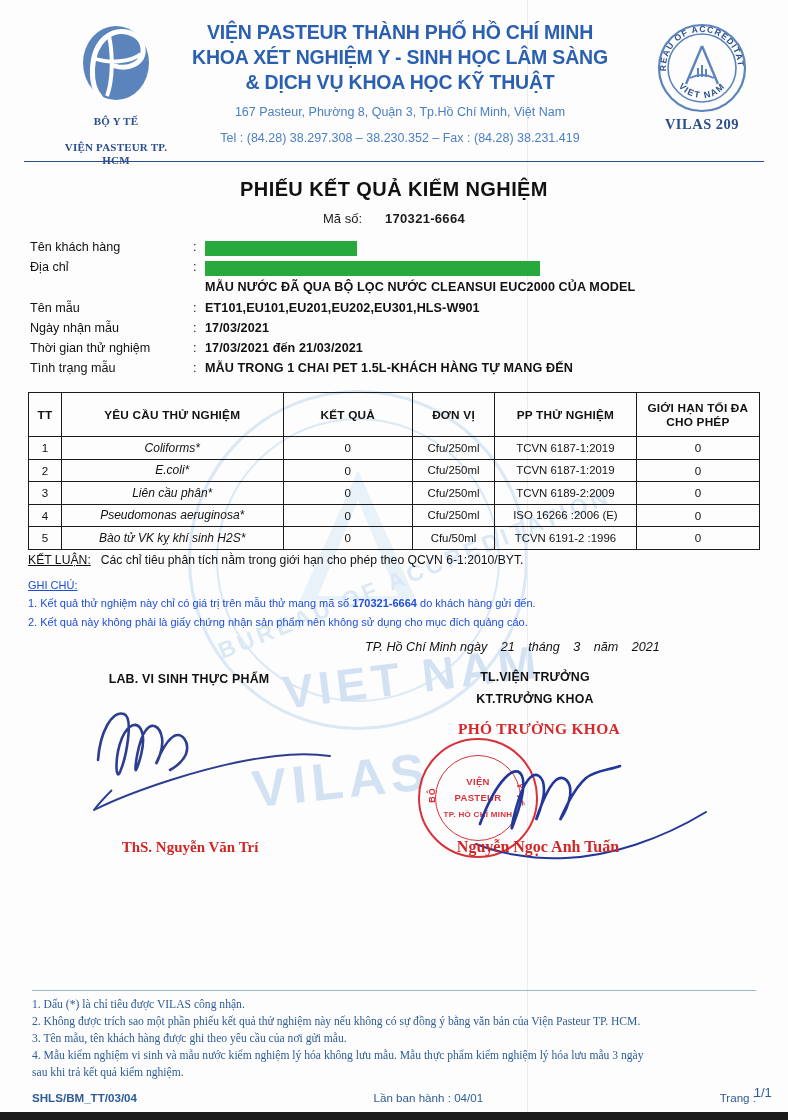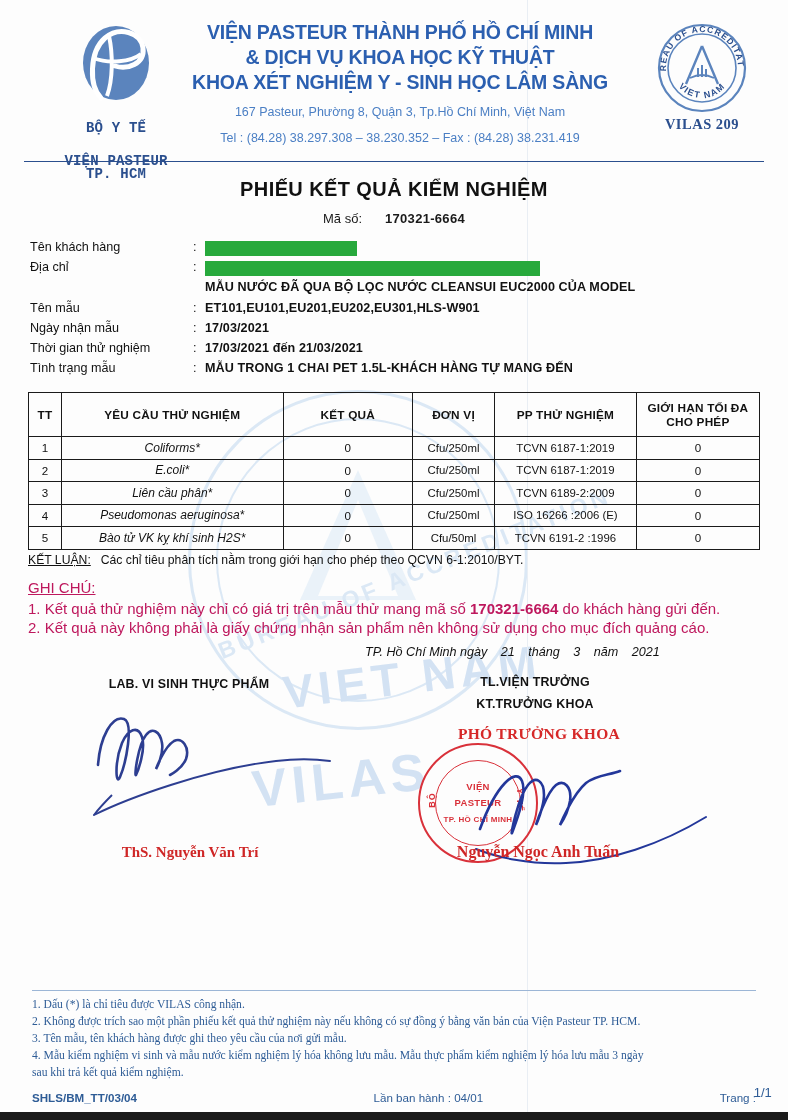--- a/index.html
+++ b/index.html
@@ -106,25 +106,25 @@
     width: 112px;
     text-align: center;
   }
   .pasteur-mark {
     width: 74px; height: 78px;
     margin: 0 auto;
     position: relative;
   }
   .pasteur-mark svg { display: block; }
   .logo-left .cap {
-    margin-top: 20px;
-    font-family: Liberation Mono, monospace;
+    margin-top: 13px;
+    font-family: Liberation Serif, serif;
     font-weight: 700;
     color: #2b4f8e;
-    font-size: 14px;
+    font-size: 11px;
     line-height: 13px;
     letter-spacing: .2px;
   }
 
   .head-center {
     position: absolute;
     left: 142px;
     right: 130px;
     top: 8px;
     text-align: center;
@@ -244,22 +244,22 @@
   .concl {
     margin: 3px 28px 0 28px;
     font-size: 12.2px;
     color: #111;
     display: flex;
     gap: 10px;
   }
   .concl .lbl { font-weight: 400; text-decoration: underline; white-space: nowrap; }
   .notes {
     margin: 12px 28px 0 28px;
-    font-size: 15px;
-    color: #be185d;
+    font-size: 11px;
+    color: #1d4ed8;
   }
   .notes .nh { text-decoration: underline; margin-bottom: 3px; }
   .notes p { line-height: 19px; }
   .notes b { font-weight: 700; }
 
   
   .sig-area { position: relative; margin-top: 8px; height: 250px; }
   .sig-date {
     position: absolute;
     left: 360px; top: 0;
@@ -453,22 +453,22 @@
             <path d="M14 34 C30 40 52 38 62 30" stroke="#ffffff" stroke-width="4" fill="none"></path>
             <path d="M30 12 C34 30 34 56 28 72" stroke="#ffffff" stroke-width="4" fill="none"></path>
           </svg>
         </div>
         <div class="cap">BỘ Y TẾ</div>
         <div class="cap">VIỆN PASTEUR TP. HCM</div>
       </div>
 
       <div class="head-center">
         <h1>VIỆN PASTEUR THÀNH PHỐ HỒ CHÍ MINH</h1>
+        <h1>KHOA XÉT NGHIỆM Y - SINH HỌC LÂM SÀNG</h1>
         <h1>&amp; DỊCH VỤ KHOA HỌC KỸ THUẬT</h1>
-        <h1>KHOA XÉT NGHIỆM Y - SINH HỌC LÂM SÀNG</h1>
         <div class="head-addr">167 Pasteur, Phường 8, Quận 3, Tp.Hồ Chí Minh, Việt Nam</div>
         <div class="head-addr">Tel : (84.28) 38.297.308  –  38.230.352  –  Fax : (84.28) 38.231.419</div>
       </div>
 
       <div class="logo-right">
         <div class="vilas-seal">
           <svg width="92" height="92" viewBox="0 0 92 92">
             <defs>
               <path id="arcTop" d="M 10 46 A 36 36 0 0 1 82 46"></path>
               <path id="arcBot" d="M 16 46 A 30 30 0 0 0 76 46"></path>

